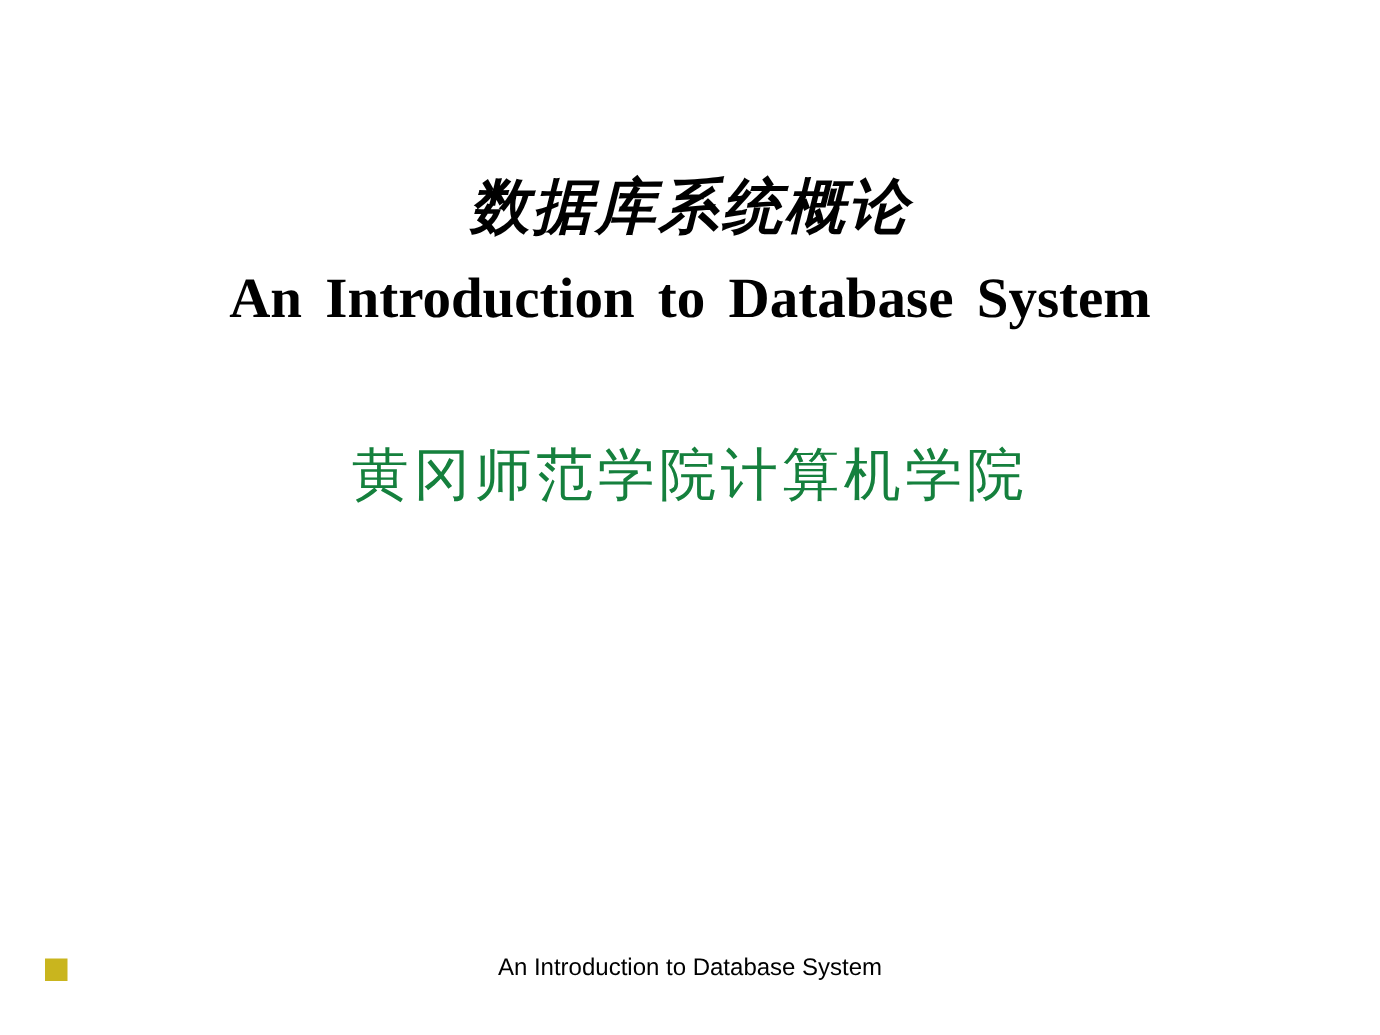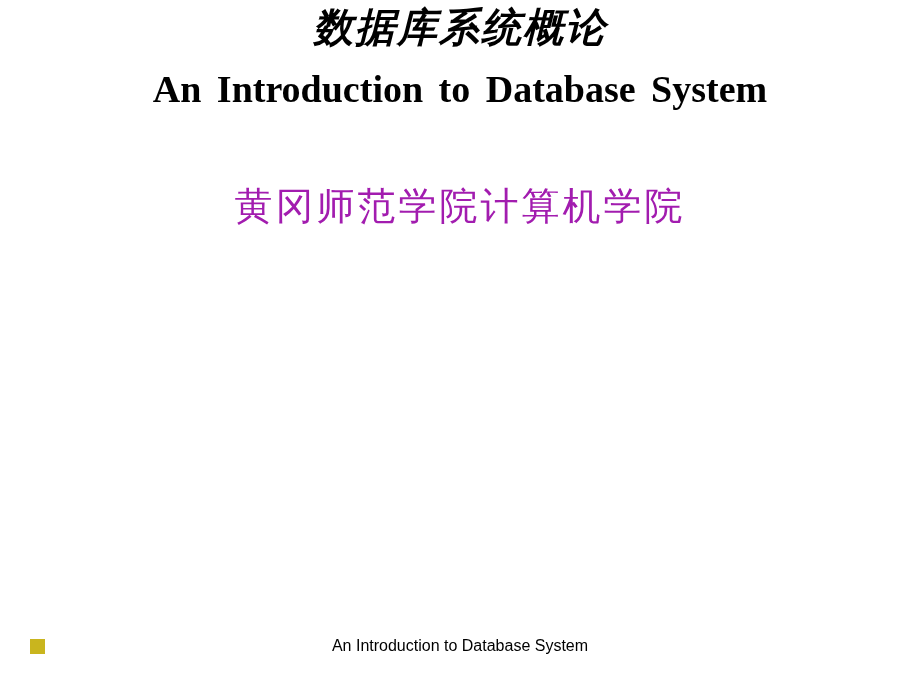--- a/index.html
+++ b/index.html
@@ -14,20 +14,21 @@
       position: relative;
       font-family: "SimSun", "Times New Roman", serif;
       overflow: hidden;
     }
     .slide {
       width: 100%;
       height: 100%;
       display: flex;
       flex-direction: column;
       align-items: center;
+      padding-top: 110px;
     }
     .title-cn {
       font-size: 40px;
       font-weight: bold;
       font-style: italic;
       color: #000000;
       font-family: "KaiTi", "SimSun", serif;
       letter-spacing: 2px;
       margin-bottom: 12px;
     }
@@ -47,21 +48,21 @@
       text-align: center;
       line-height: 1.5;
       margin-bottom: 90px;
     }
     .chapter-sub {
       font-size: 30px;
       font-weight: bold;
     }
     .institution {
       font-size: 38px;
-      color: #a21caf;
+      color: #15803d;
       font-family: "SimSun", serif;
       letter-spacing: 3px;
     }
     .accent-square {
       position: absolute;
       left: 30px;
       bottom: 36px;
       width: 15px;
       height: 15px;
       background: #c9b51e;

